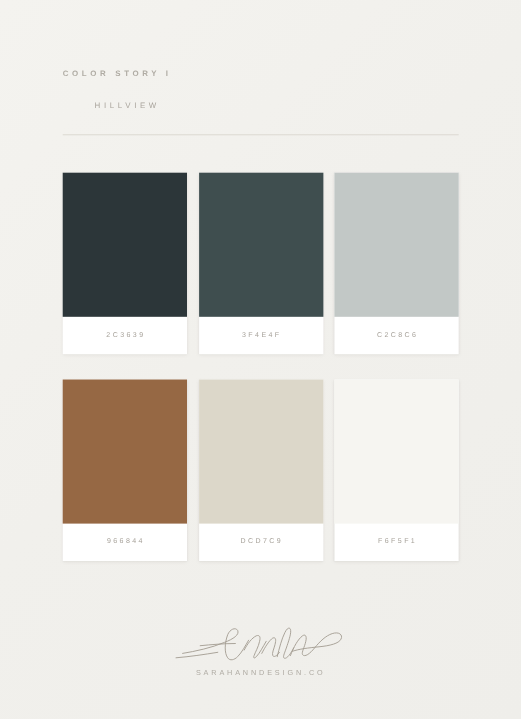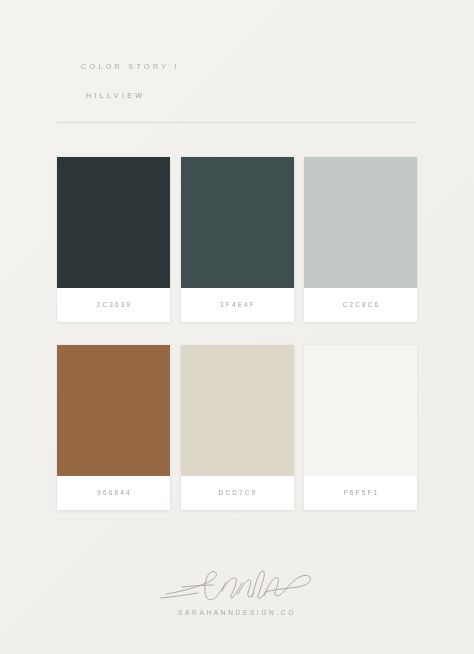--- a/index.html
+++ b/index.html
@@ -25,24 +25,23 @@
   .header {
     position: absolute;
     left: 57px;
     top: 63px;
     width: 360px;
   }
   .eyebrow {
     font-size: 7.2px;
     letter-spacing: 3.3px;
     color: #b0aca4;
-    font-weight: 400;
+    font-weight: 700;
     line-height: 1;
     white-space: nowrap;
-    margin-left: 24px;
   }
   .title {
     margin-top: 22px;
     font-size: 7.2px;
     letter-spacing: 3.3px;
     color: #a9a49c;
     font-weight: 400;
     line-height: 1;
     white-space: nowrap;
     padding-left: 29px;

